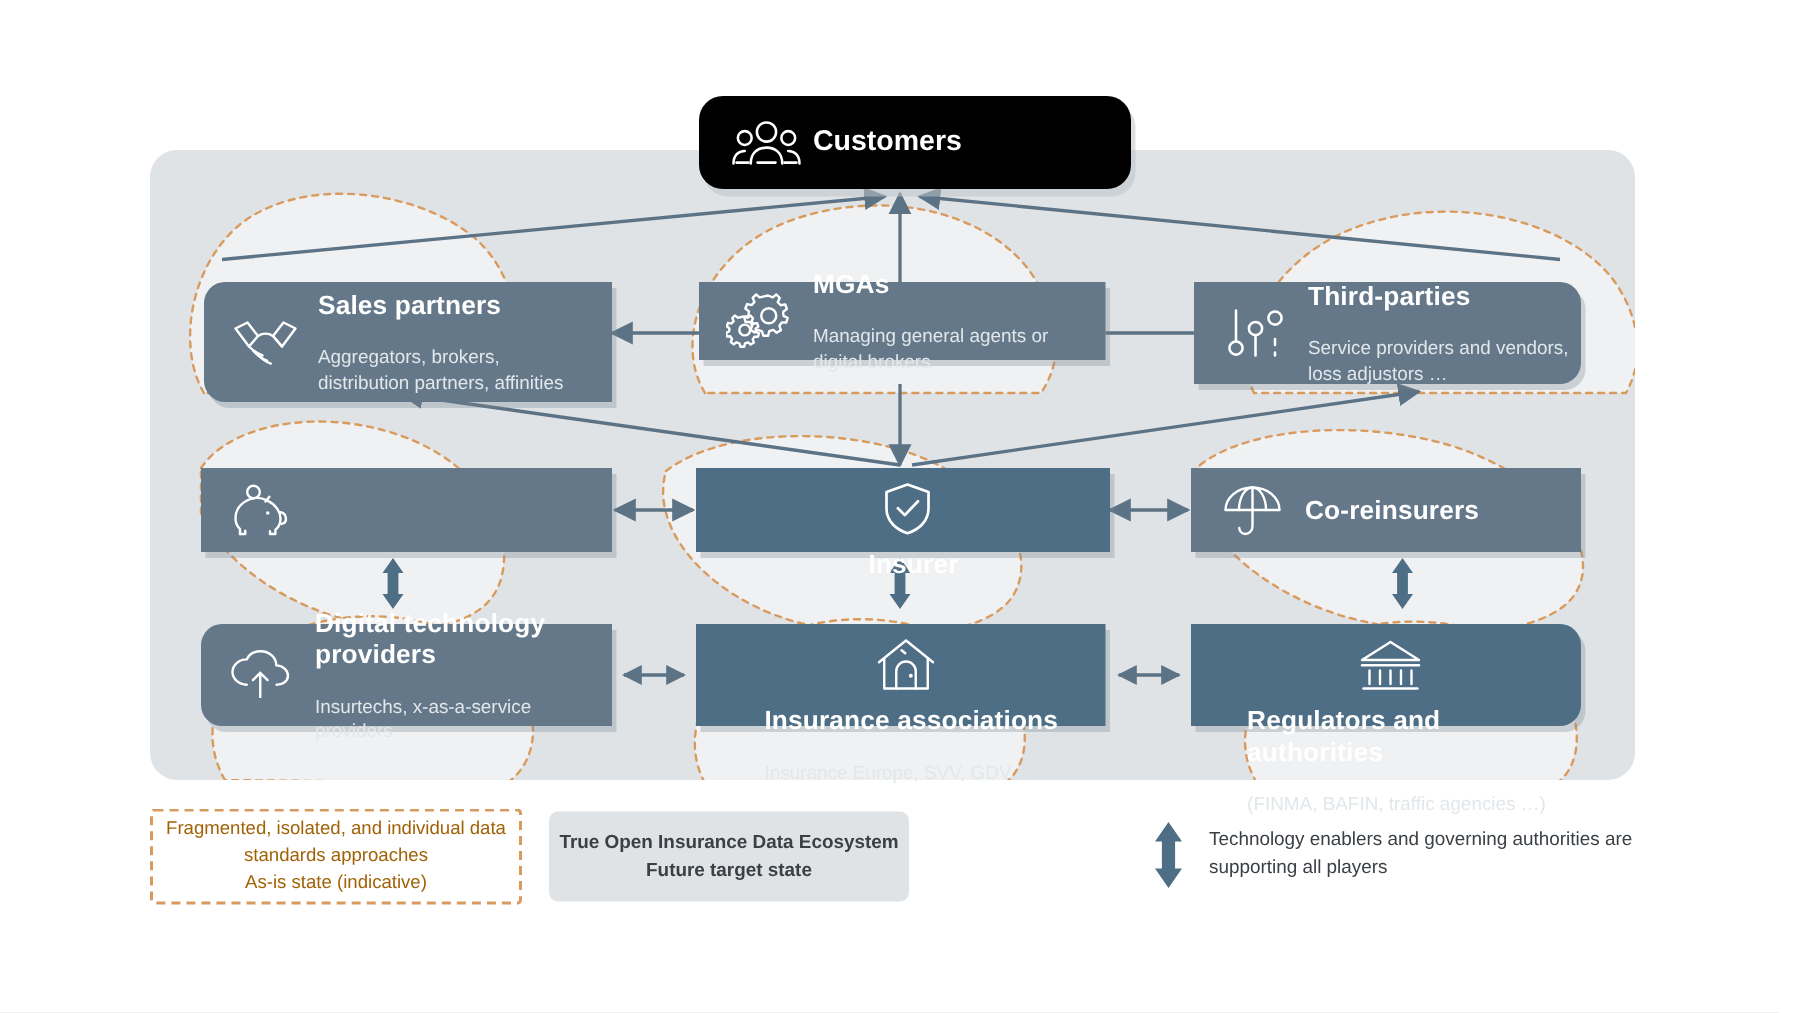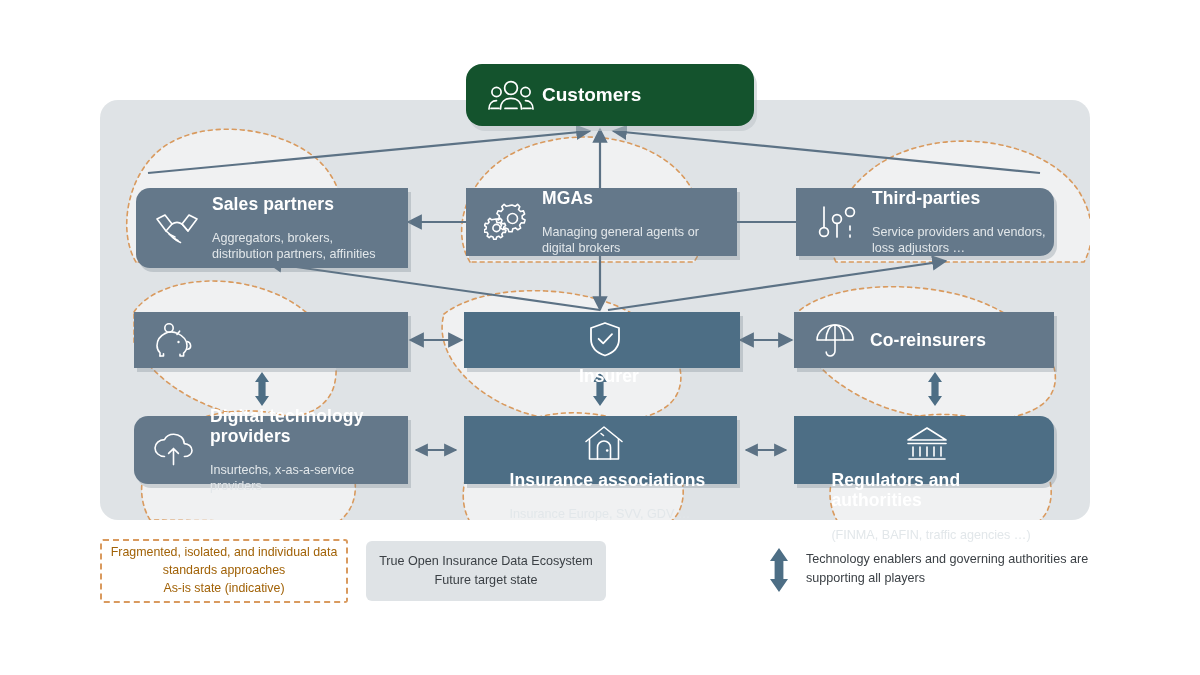--- a/index.html
+++ b/index.html
@@ -45,21 +45,21 @@
     letter-spacing:.1px;
   }
   .node .sub{
     color:#e2e7ea;font-size:12.6px;line-height:1.28;margin-top:16px;
   }
   .node.accent{background:#4d6e85;flex-direction:column;}
 
   
   .pill{
     position:absolute;
-    background:#14532d;
+    background:#000000;
     border-radius:16px;
     display:flex;align-items:center;
     padding-left:18px;
     box-shadow:3px 5px 0 0 rgba(190,196,201,0.55);
   }
   .pill .ttl{color:#fff;font-weight:bold;font-size:19px;}
 
   
   .r-left{border-top-left-radius:14px;border-bottom-left-radius:14px;}
   .r-right{border-top-right-radius:14px;border-bottom-right-radius:14px;align-items:center;}
@@ -73,21 +73,21 @@
     display:flex;align-items:center;justify-content:center;
     text-align:center;
     color:#a16207;font-size:12.4px;line-height:1.45;
     padding:0 6px;box-sizing:border-box;
   }
   .legend-solid{
     position:absolute;
     left:366px;top:541px;width:240px;height:60px;
     background:#dfe3e6;border-radius:6px;
     display:flex;align-items:center;justify-content:center;
-    text-align:center;color:#3b4045;font-size:12.6px;line-height:1.5;
+    text-align:center;color:#3b4045;font-size:12.6px;line-height:1.5;font-weight:bold;
   }
   .legend-arrow{
     position:absolute;left:762px;top:546px;width:34px;height:48px;
   }
   .legend-note{
     position:absolute;left:806px;top:550px;width:300px;
     color:#3b4045;font-size:12.6px;line-height:1.5;
   }
 </style>
 </head>
@@ -195,21 +195,21 @@
         <path d="M28 13 l6 7"></path>
       </svg>
     </span>
     <span class="txt">
       <span class="ttl">Sales partners</span>
       <span class="sub" style="display:block;white-space:pre-line;">Aggregators, brokers,
 distribution partners, affinities</span>
     </span>
   </div>
 
-  <div class="node" style="left:466px;top:188px;width:271px;height:68px;">
+  <div class="node" style="left:466px;top:188px;width:271px;height:52px;">
     <span class="ico">
       <svg width="46" height="40" viewBox="0 0 46 40" fill="none" stroke="#fff" stroke-width="1.6" stroke-linejoin="round">
         <path d="M28 3 l3.2 1.3 2.4-2 2.2 2.4 -1.3 2.8 2 2 3-0.6 1.1 3.1 -2.5 1.8 0.2 2.8 2.8 1.3 -0.9 3.1 -3-0.1 -1.6 2.3 1 2.9 -2.8 1.7 -2.3-1.9 -2.7 0.9 -0.7 3 -3.2 0 -0.9-2.9 -2.6-1 -2.4 1.8 -2.6-1.9 1.1-2.8 -1.5-2.4 -3 0.1 -0.8-3.1 2.8-1.2 0.3-2.8 -2.4-1.9 1.2-3 3 0.7 1.9-2.1 -1.2-2.7 2.3-2.3 2.3 2 Z"></path>
         <circle cx="28.5" cy="16.5" r="5"></circle>
         <path d="M12 17 l2.5 0.9 1.8-1.5 1.7 1.8 -1 2.1 1.5 1.5 2.3-0.4 0.8 2.3 -1.9 1.4 0.2 2.1 2.1 1 -0.7 2.3 -2.3-0.1 -1.2 1.8 0.8 2.2 -2.1 1.3 -1.8-1.5 -2 0.7 -0.6 2.3 -2.4 0 -0.7-2.2 -2-0.8 -1.8 1.4 -2-1.5 0.8-2.1 -1.1-1.8 -2.3 0.1 -0.6-2.4 2.1-0.9 0.2-2.1 -1.8-1.4 0.9-2.3 2.3 0.5 1.4-1.6 -0.9-2 1.7-1.8 1.8 1.5 Z"></path>
         <circle cx="12.5" cy="26" r="3.6"></circle>
       </svg>
     </span>
     <span class="txt">
       <span class="ttl">MGAs</span>

